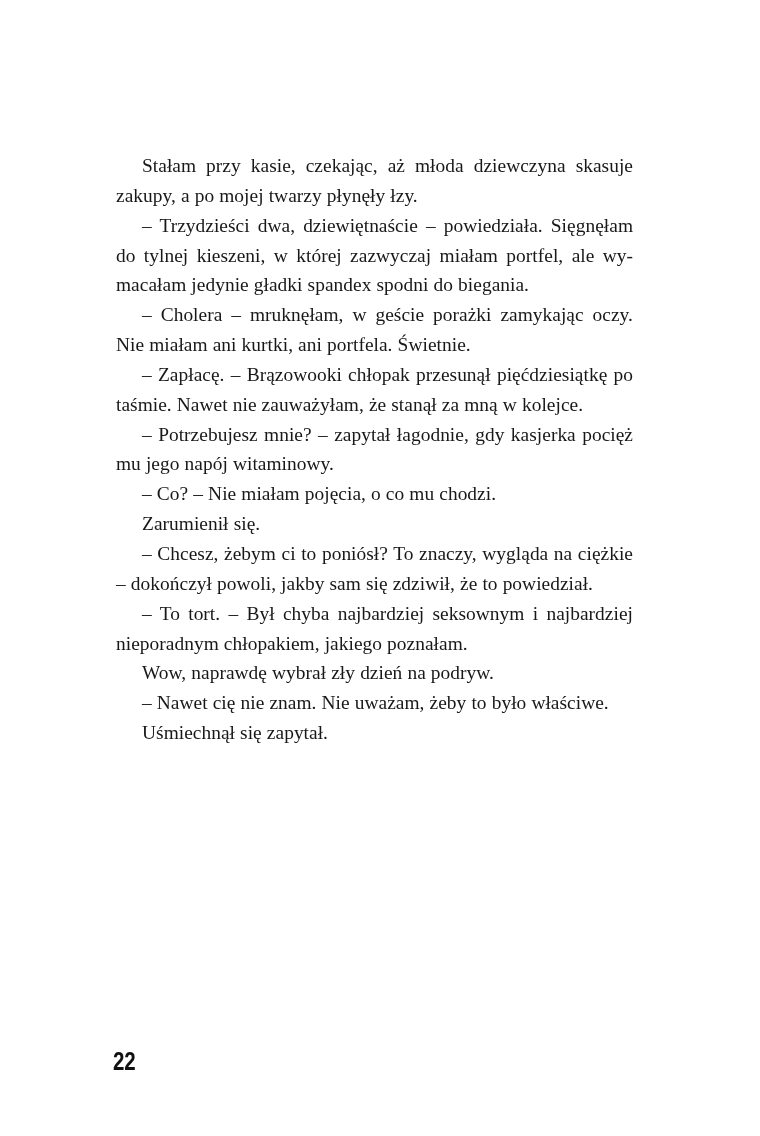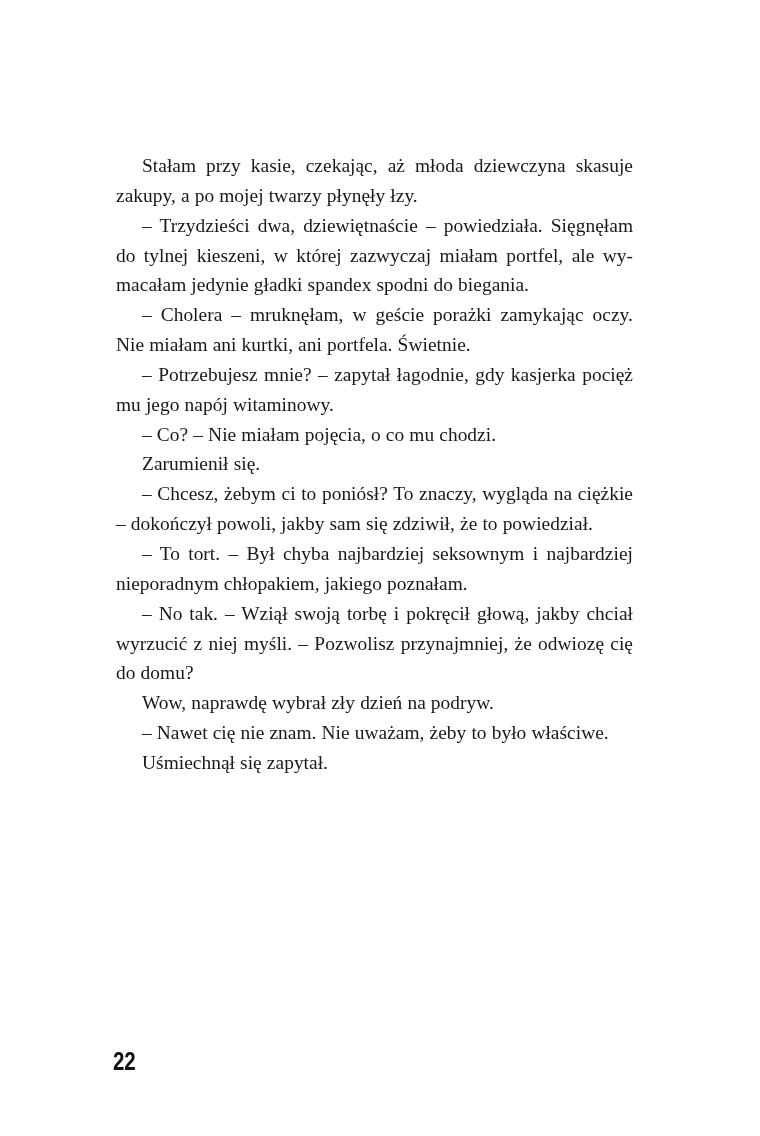--- a/index.html
+++ b/index.html
@@ -61,26 +61,26 @@
 </style>
 </head>
 <body>
 
 <div class="page">
 
   <div class="text-block">
     <p class="para">Stałam przy kasie, czekając, aż młoda dziewczyna skasuje zakupy, a po mojej twarzy płynęły łzy.</p>
     <p class="para">– Trzydzieści dwa, dziewiętnaście – powiedziała. Sięgnęłam do tylnej kieszeni, w której zazwyczaj miałam portfel, ale wy­macałam jedynie gładki spandex spodni do biegania.</p>
     <p class="para">– Cholera – mruknęłam, w geście porażki zamykając oczy. Nie miałam ani kurtki, ani portfela. Świetnie.</p>
+    <p class="para">– Zapłacę. – Brązowooki chłopak przesunął pięćdziesiątkę po taśmie. Nawet nie zauważyłam, że stanął za mną w ko­lejce.</p>
     <p class="para">– Potrzebujesz mnie? – zapytał łagodnie, gdy kasjerka po­cięż mu jego napój witaminowy.</p>
     <p class="para">– Co? – Nie miałam pojęcia, o co mu chodzi.</p>
     <p class="para">Zarumienił się.</p>
     <p class="para">– Chcesz, żebym ci to poniósł? To znaczy, wygląda na cięż­kie – dokończył powoli, jakby sam się zdziwił, że to powiedział.</p>
     <p class="para">– To tort. – Był chyba najbardziej seksownym i najbardziej nieporadnym chłopakiem, jakiego poznałam.</p>
-    <p class="para">– No tak. – Wziął swoją torbę i pokręcił głową, jakby chciał wyrzucić z niej myśli. – Pozwolisz przynajmniej, że odwiozę cię do domu?</p>
     <p class="para">Wow, naprawdę wybrał zły dzień na podryw.</p>
     <p class="para">– Nawet cię nie znam. Nie uważam, żeby to było właściwe.</p>
     <p class="para">Uśmiechnął się zapytał.</p>
   </div>
 
   <div class="page-number">22</div>
 
 </div>
 
 </body></html>

